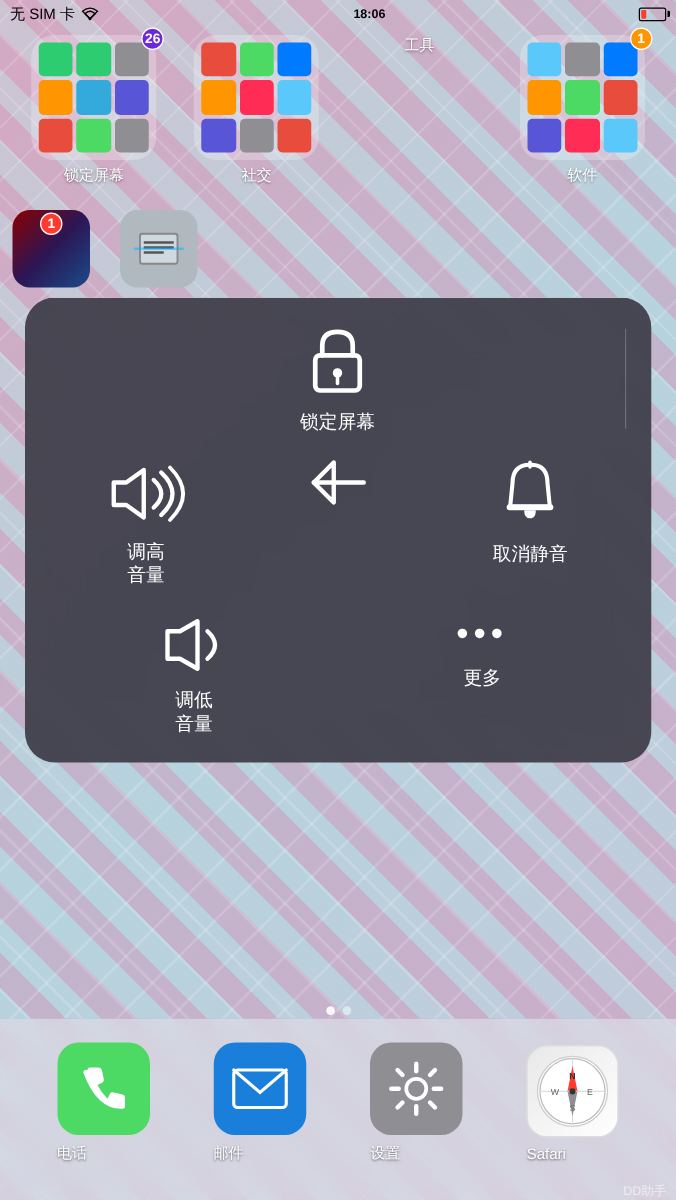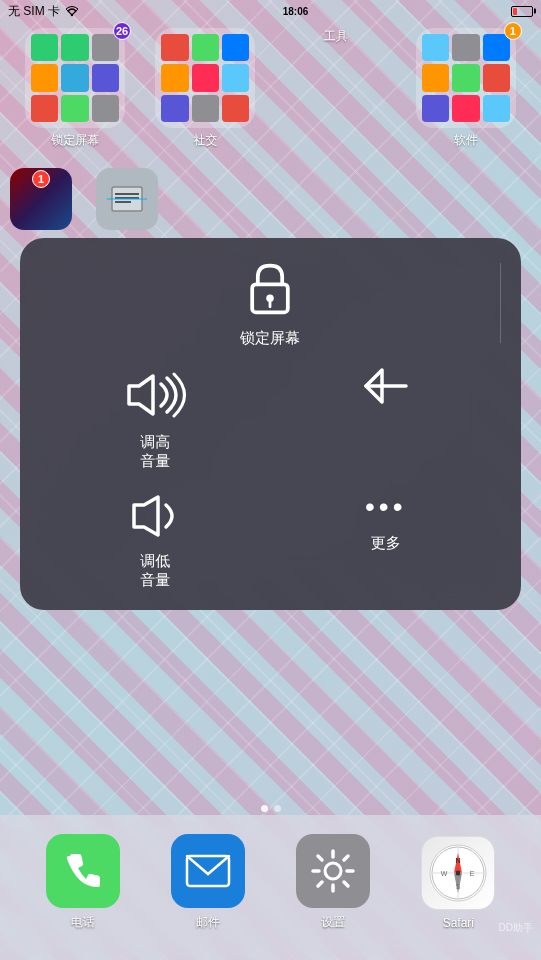--- a/index.html
+++ b/index.html
@@ -342,21 +342,21 @@
       backdrop-filter: blur(10px);
       display: flex;
       justify-content: space-around;
       align-items: center;
       padding: 10px 20px 20px;
     }
 
     .dock-item {
       display: flex;
       flex-direction: column;
-      align-items: center;
+      align-items: flex-start;
       gap: 6px;
     }
 
     .dock-icon {
       width: 74px;
       height: 74px;
       border-radius: 17px;
       display: flex;
       align-items: center;
       justify-content: center;
@@ -369,21 +369,21 @@
     }
 
     .dock-phone { background: #4cd964; }
     .dock-mail { background: #1a7fda; }
     .dock-safari { background: linear-gradient(135deg, #e8e8e8, #fff); border: 1px solid #ddd; }
     .dock-settings { background: #8e8e93; }
 
     
     .watermark {
       position: absolute;
-      bottom: 25px;
+      bottom: 0;
       right: 8px;
       color: rgba(255,255,255,0.6);
       font-size: 10px;
       z-index: 300;
     }
   </style>
 </head>
 <body>
 
 <div class="wallpaper"></div>
@@ -507,20 +507,29 @@
 音量</span>
     </div>
 
     <div class="popup-item">
       <svg class="icon-back-arrow" viewBox="0 0 44 36">
         <polygon points="18,2 2,18 18,34" fill="none" stroke="white" stroke-width="3.5" stroke-linejoin="round" stroke-linecap="round"></polygon>
         <line x1="2" y1="18" x2="42" y2="18" stroke="white" stroke-width="3.5" stroke-linecap="round"></line>
       </svg>
     </div>
 
+    <div class="popup-item">
+      <svg class="icon-bell" viewBox="0 0 50 60">
+        <path d="M25 4 Q10 4 10 20 L8 40 L42 40 L40 20 Q40 4 25 4 Z" fill="none" stroke="white" stroke-width="3.5" stroke-linejoin="round"></path>
+        <rect x="5" y="38" width="40" height="5" rx="2.5" fill="white"></rect>
+        <path d="M20 43 Q20 50 25 50 Q30 50 30 43" fill="white"></path>
+        <line x1="25" y1="2" x2="25" y2="6" stroke="white" stroke-width="3" stroke-linecap="round"></line>
+      </svg>
+      <span class="popup-item-label">取消静音</span>
+    </div>
   </div>
 
   <div class="popup-row">
     <div class="popup-item">
       <svg class="icon-volume-down" viewBox="0 0 54 50">
         <polygon points="6,14 6,36 16,36 30,44 30,6 16,14" fill="none" stroke="white" stroke-width="3.5" stroke-linejoin="round"></polygon>
         <path d="M38 14 Q50 25 38 36" fill="none" stroke="white" stroke-width="3.5" stroke-linecap="round"></path>
       </svg>
       <span class="popup-item-label" style="white-space:pre-line;text-align:center;">调低
 音量</span>

